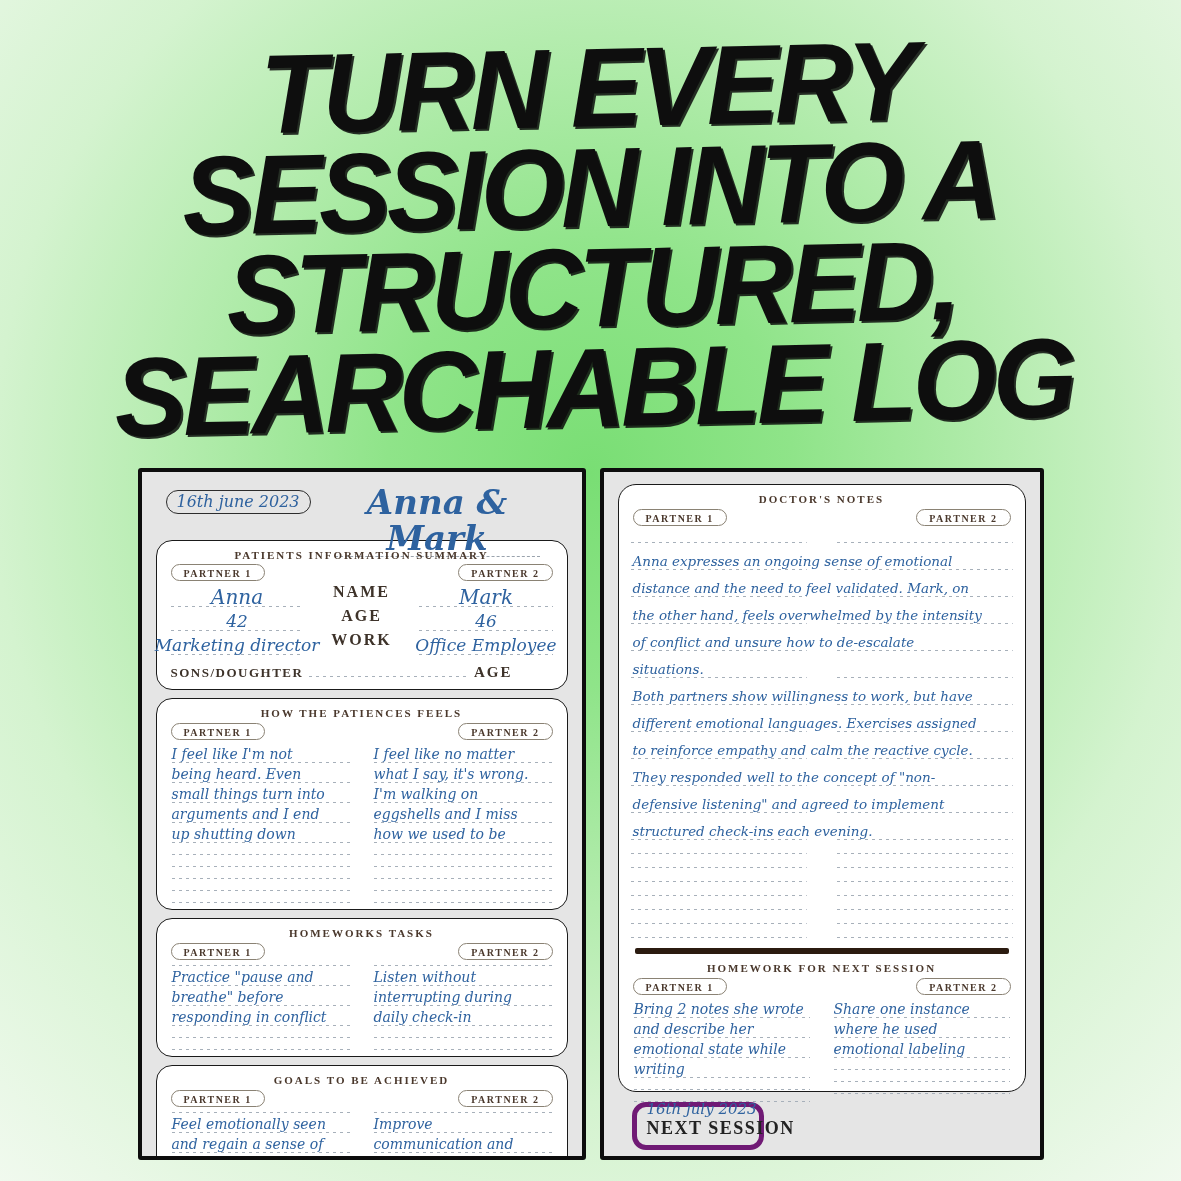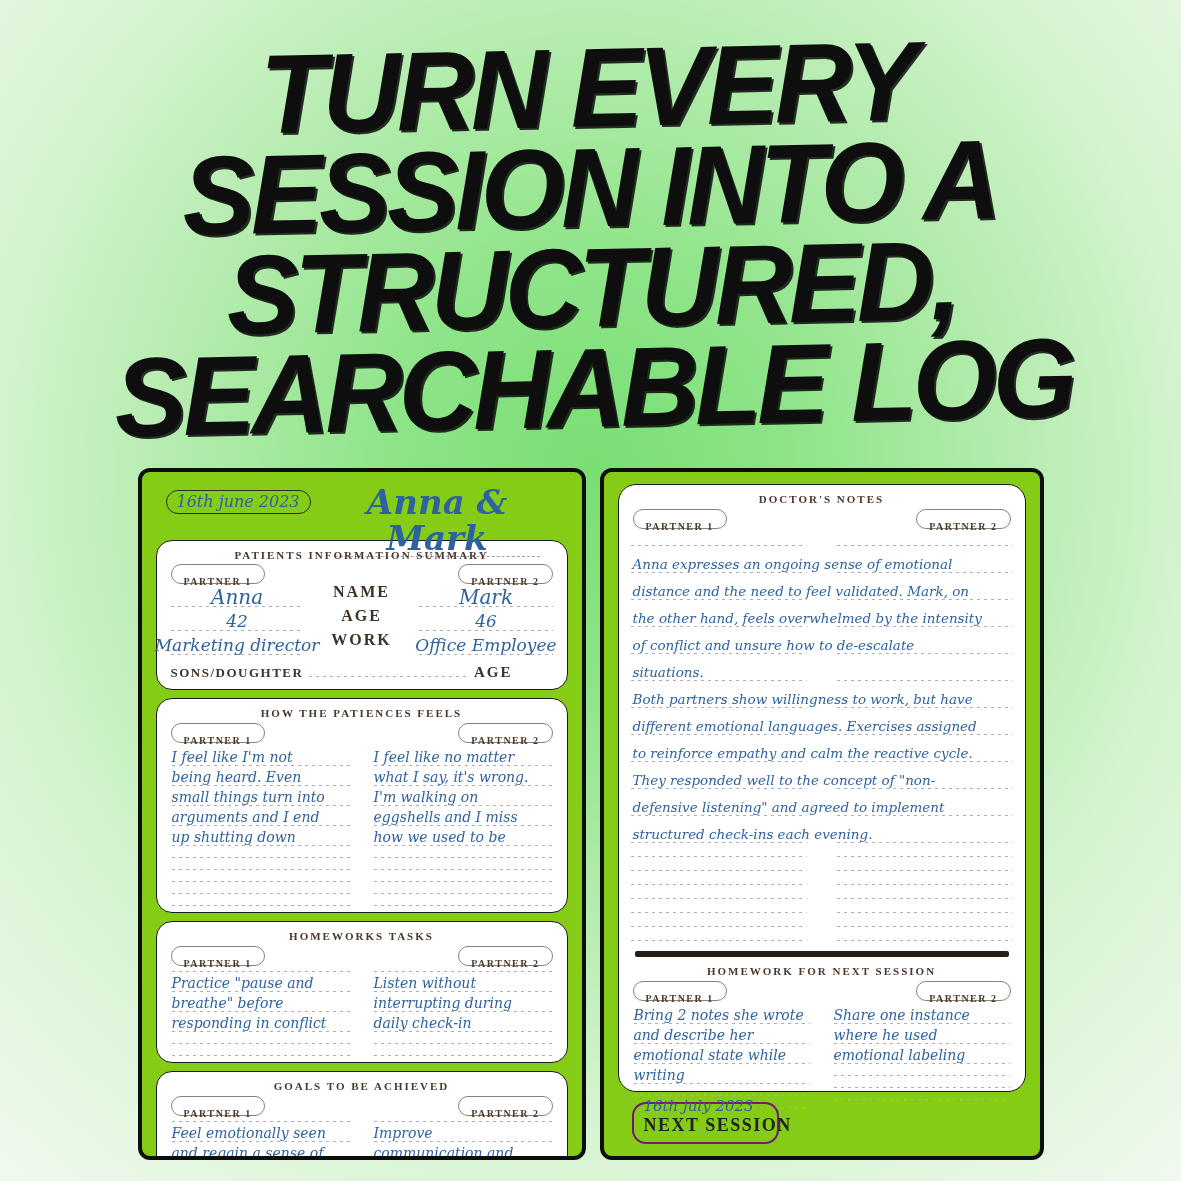--- a/index.html
+++ b/index.html
@@ -32,42 +32,42 @@
     color:#0e0e0e;
     white-space:nowrap;
     text-shadow:2px 2px 0 rgba(10,10,10,.85);
     transform:scaleY(1.04);
   }
   
   .pages{
     display:flex;justify-content:center;align-items:flex-start;gap:14px;
   }
   .page{
-    background:#84cc16;border:4px solid var(--page-border);border-radius:12px;
+    background:#e5e5e5;border:4px solid var(--page-border);border-radius:3px;
     height:692px;overflow:hidden;
   }
   .page-left{width:448px;padding:10px 14px 8px 14px;}
   .page-right{width:444px;padding:12px 14px 8px 14px;}
 
   
   .box{
     border:1.5px solid #1a1a1a;border-radius:16px;
     padding:6px 12px 6px 12px;margin-bottom:8px;
     background:#fff;
   }
   .box-title{
     text-align:center;
     font-family:"Liberation Serif", serif;font-weight:700;
     font-size:11px;letter-spacing:2px;color:var(--brown);
     padding:2px 0 3px 0;
   }
   .pill{
     display:inline-block;
     border:1.5px solid var(--pill-border);border-radius:10px;
-    padding:9px 12px;height:17px;line-height:15px;
+    padding:1px 12px;height:17px;line-height:15px;
     font-family:"Liberation Serif", serif;font-weight:700;
     font-size:10px;letter-spacing:1.5px;color:var(--brown);
     background:#fff;white-space:nowrap;
   }
   .pills-row{display:flex;justify-content:space-between;align-items:center;margin:1px 2px 3px 2px;}
   .hw{
     font-family:"DejaVu Serif", serif;font-style:italic;
     color:var(--ink);
   }
   .cols{display:flex;gap:24px;padding:0 3px;}
@@ -142,22 +142,22 @@
     background-size:46% 1px,46% 1px;
     background-repeat:no-repeat,no-repeat;
     background-position:0 100%,100% 100%;
   }
   .dn-lines .rule-line.empty{height:14px;}
   .dn-lines .rule-line .line-text{font-size:13.5px;line-height:15px;padding-left:2px;}
   .divider{
     height:6px;border-radius:2px;margin:10px 4px 6px 4px;
   }
   .ns-box{
-    width:147px;margin:10px 0 0 14px;
-    border:2px solid #701a75;border-radius:14px;
+    width:132px;margin:10px 0 0 14px;
+    border:5px solid #701a75;border-radius:14px;
     padding:2px 10px 6px 10px;position:relative;
   }
   .ns-date{font-size:15px;white-space:nowrap;margin-top:-9px;background:transparent;}
   .ns-label{
     font-family:"Liberation Serif", serif;font-weight:700;
     font-size:18px;letter-spacing:1.5px;color:#222;white-space:nowrap;
   }
 </style>
 </head>
 <body>

